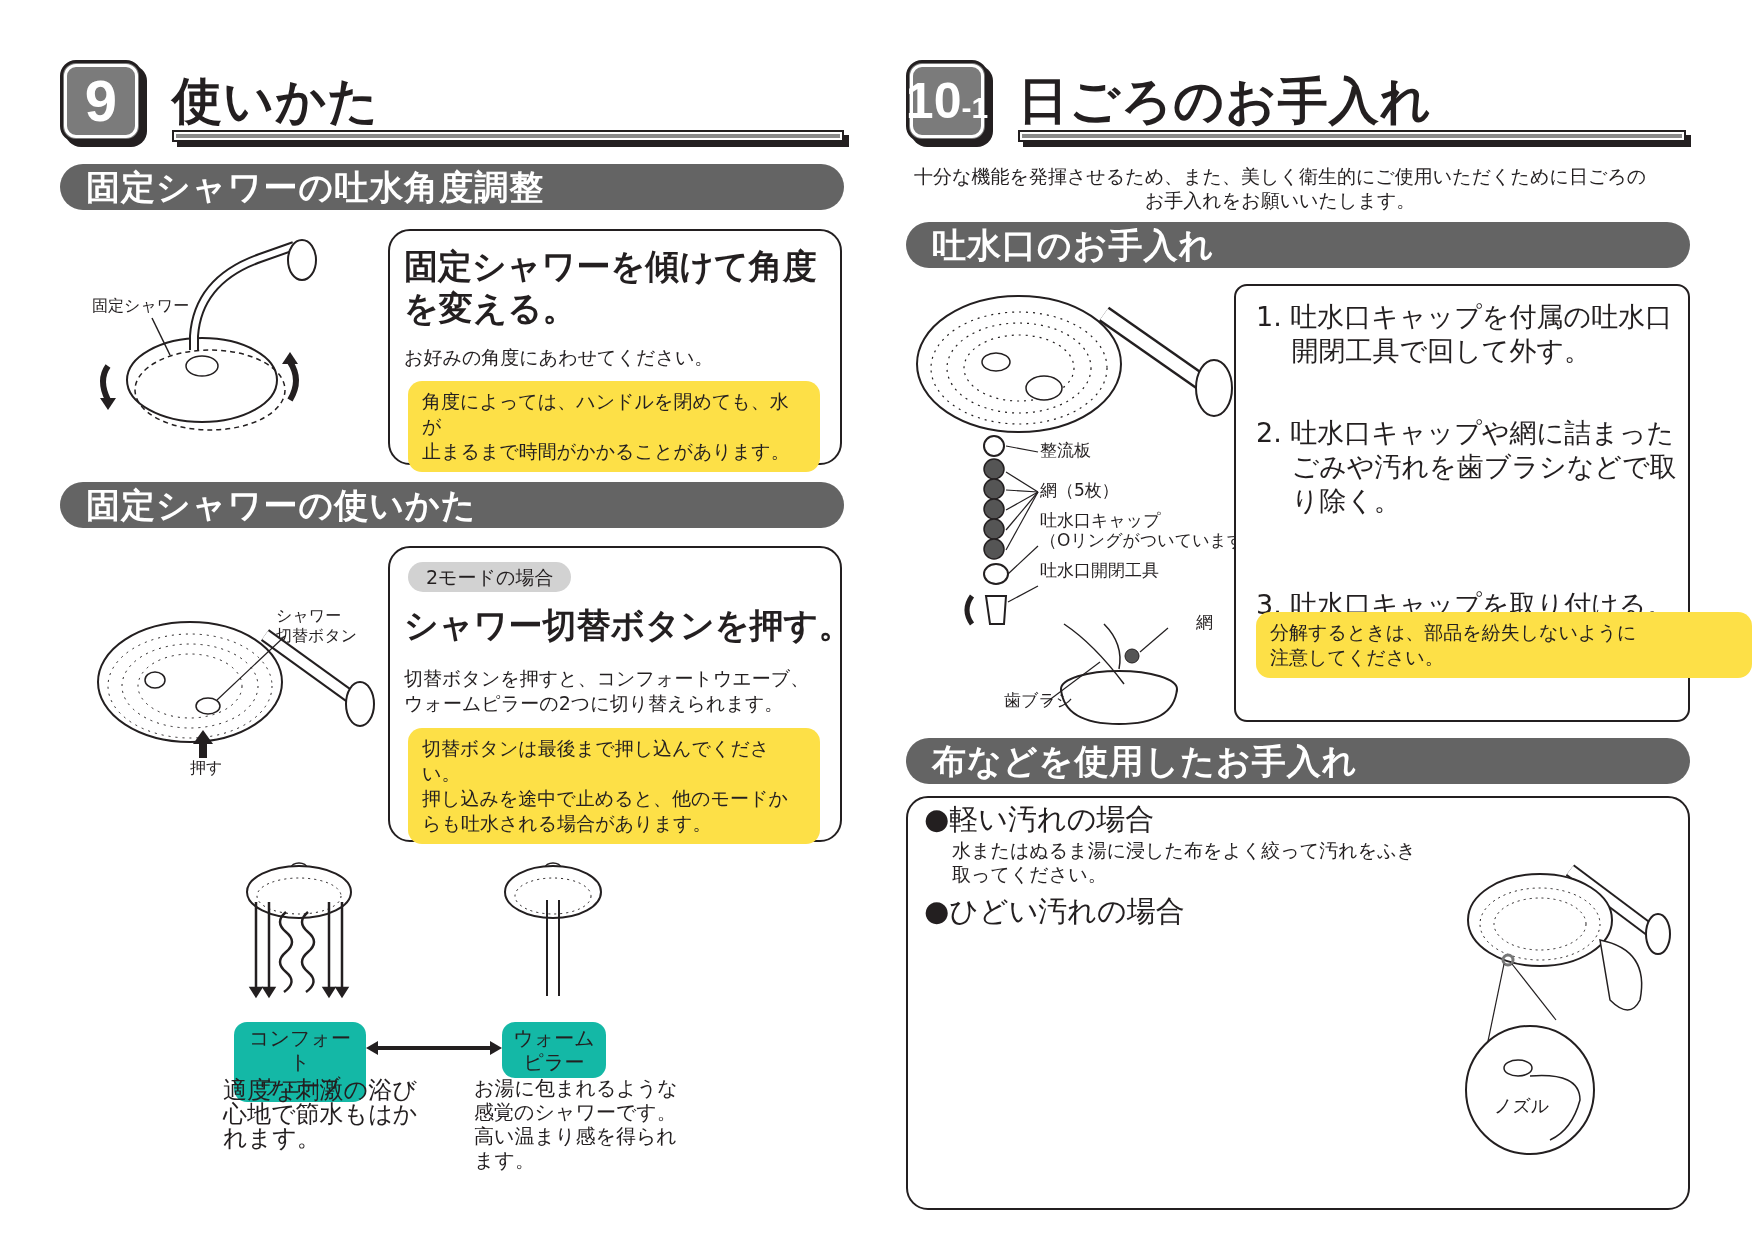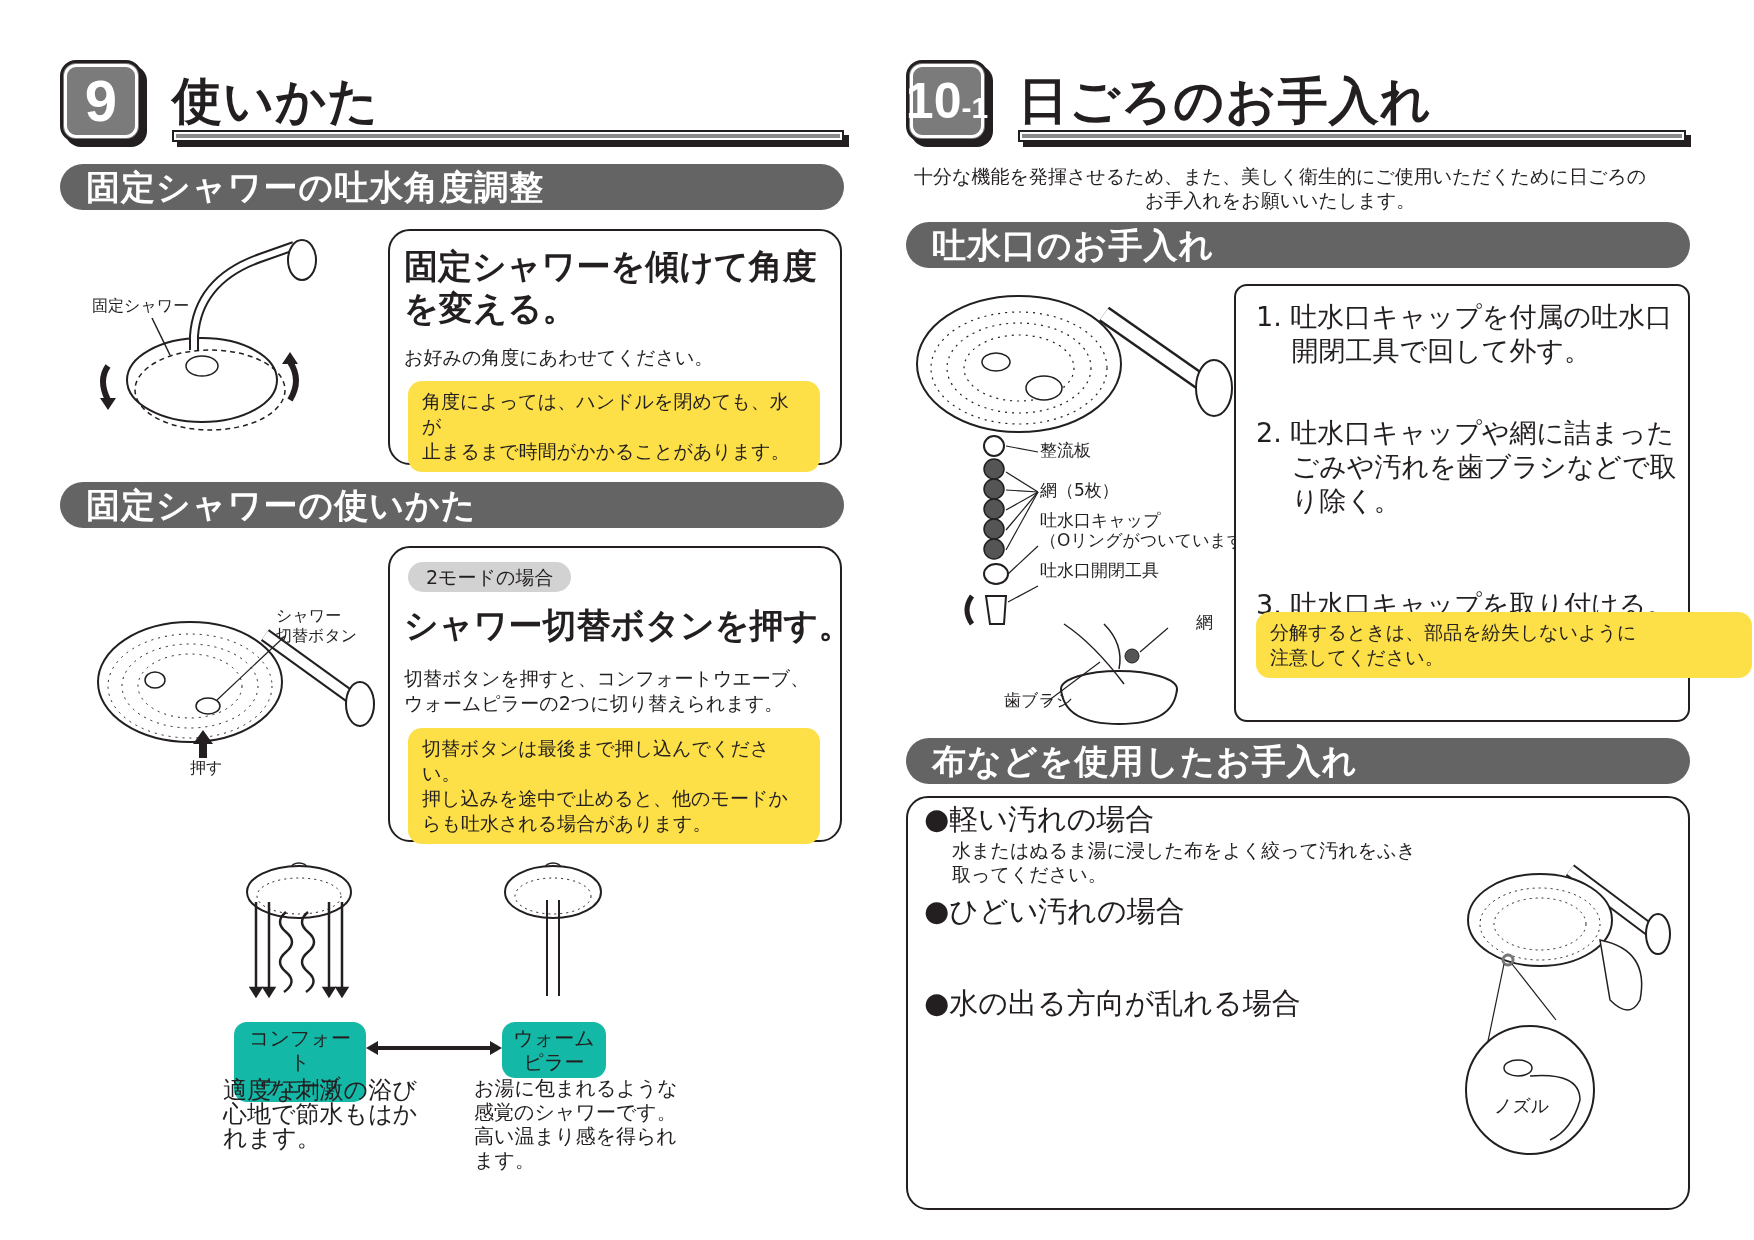--- a/index.html
+++ b/index.html
@@ -215,21 +215,20 @@
 
 <div class="band" style="left:906px;top:738px;width:784px;">
   <span>布などを使用したお手入れ</span>
 </div>
 
 <div class="box" style="left:906px;top:796px;width:780px;height:410px;">
   <div class="bullet-h" style="left:16px;top:4px;">●軽い汚れの場合</div>
   <div class="body-text" style="left:44px;top:40px;font-size:19px;line-height:24px;">水またはぬるま湯に浸した布をよく絞って汚れをふき
 取ってください。</div>
   <div class="bullet-h" style="left:16px;top:96px;">●ひどい汚れの場合</div>
-  <div class="bullet-h" style="left:16px;top:188px;">●水の出る方向が乱れる場合</div>
 </div>
 
 <svg style="left:1460px;top:850px;" width="220" height="310">
   <path d="M110 20 L190 80" stroke="#231f20" stroke-width="14"></path>
   <path d="M110 20 L190 80" stroke="#fff" stroke-width="10"></path>
   <ellipse cx="198" cy="84" rx="12" ry="20" fill="#fff" stroke="#231f20" stroke-width="2"></ellipse>
   <ellipse cx="80" cy="70" rx="72" ry="46" fill="#fff" stroke="#231f20" stroke-width="2"></ellipse>
   <ellipse cx="80" cy="74" rx="60" ry="36" fill="none" stroke="#231f20" stroke-width="1" stroke-dasharray="2,4"></ellipse>
   <ellipse cx="80" cy="74" rx="46" ry="26" fill="none" stroke="#231f20" stroke-width="1" stroke-dasharray="2,4"></ellipse>
   <circle cx="48" cy="110" r="5" fill="none" stroke="#777" stroke-width="3"></circle>

